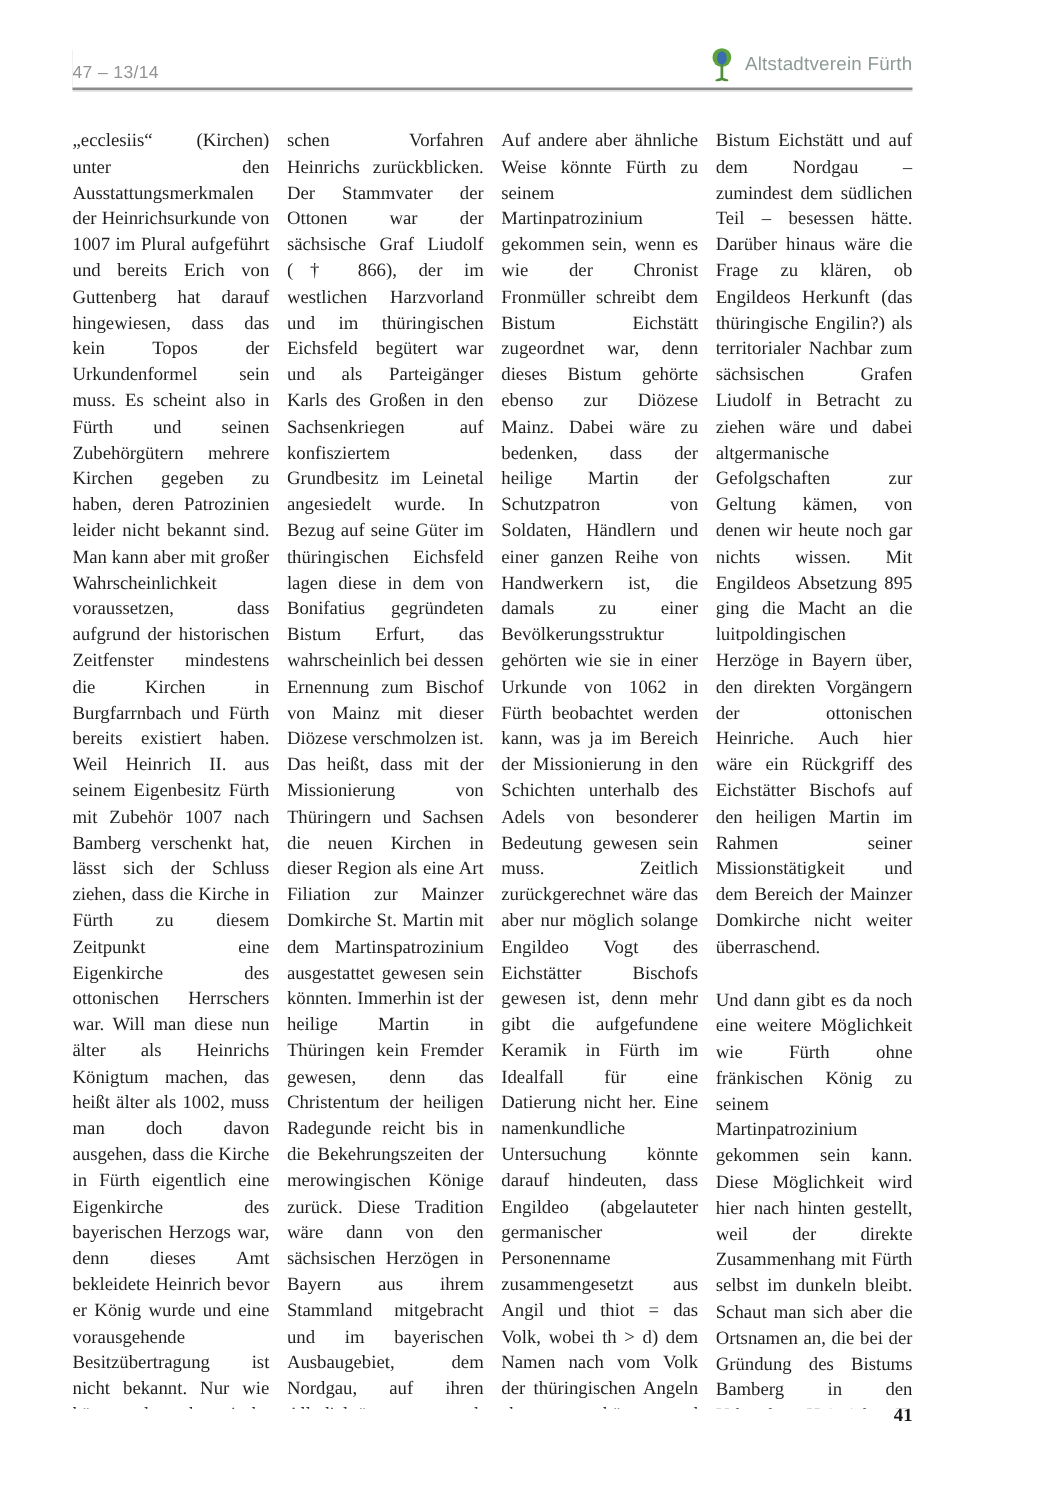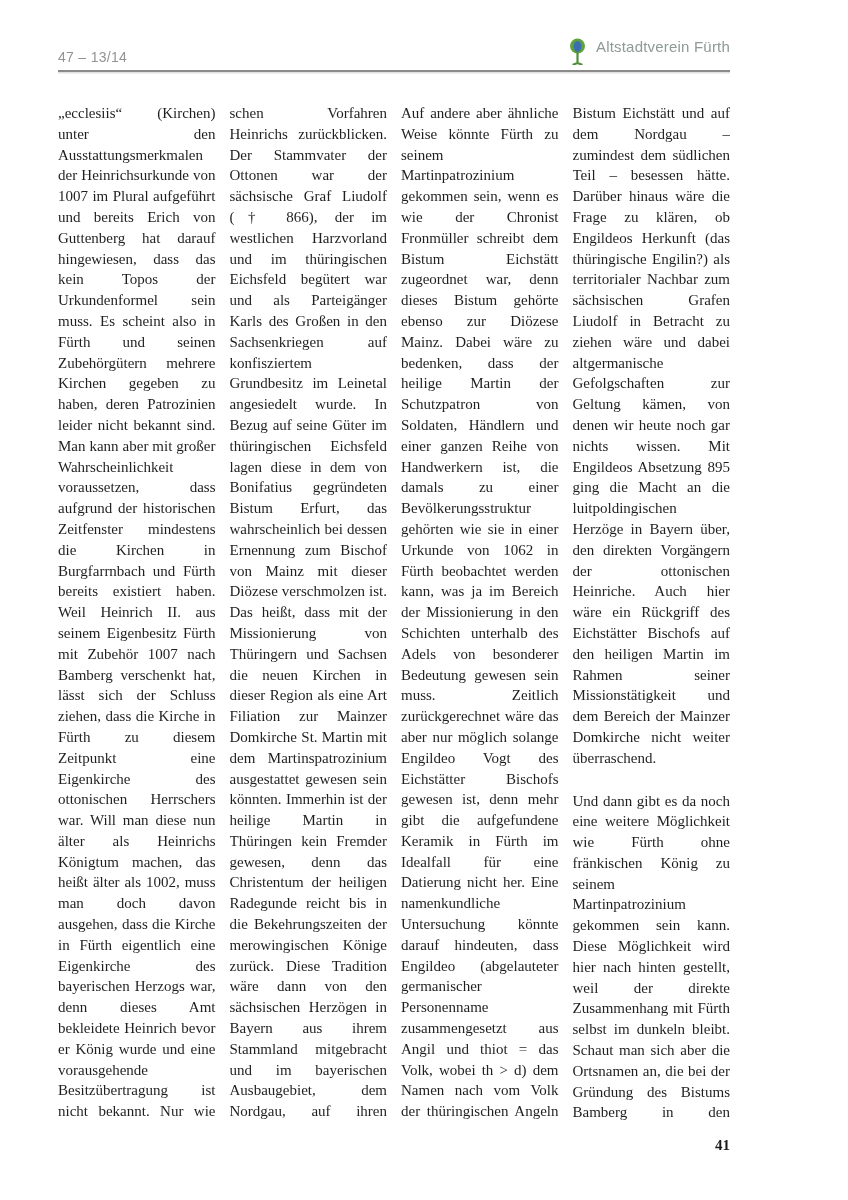--- a/index.html
+++ b/index.html
@@ -23,21 +23,21 @@
     box-shadow: 0 1.5px 0 rgba(0,0,0,0.12);
     font-family: "Liberation Sans", sans-serif;
   }
   .issue {
     font-size: 14px;
     color: #939393;
     letter-spacing: 0.3px;
   }
   .brand {
     display: flex;
-    align-items: flex-start;
+    align-items: center;
     gap: 10px;
   }
   .brand-name {
     font-size: 15px;
     color: #8d9a95;
     letter-spacing: 0.2px;
   }
   .logo { display: block; }
   .columns {
     display: flex;
@@ -56,21 +56,21 @@
     font-size: 15px;
     line-height: 20.8px;
     color: #1f1f1f;
   }
   .col p { margin: 0; }
   .col p + p { margin-top: 22px; }
   .col p.continues { text-align-last: justify; }
   .page-footer {
     position: absolute;
     right: 58px;
-    bottom: 46px;
+    bottom: 58px;
   }
   .page-num {
     font-family: "Liberation Serif", serif;
     font-weight: bold;
     font-size: 15px;
     color: #1a1a1a;
   }
 </style>
 </head>
 <body>

